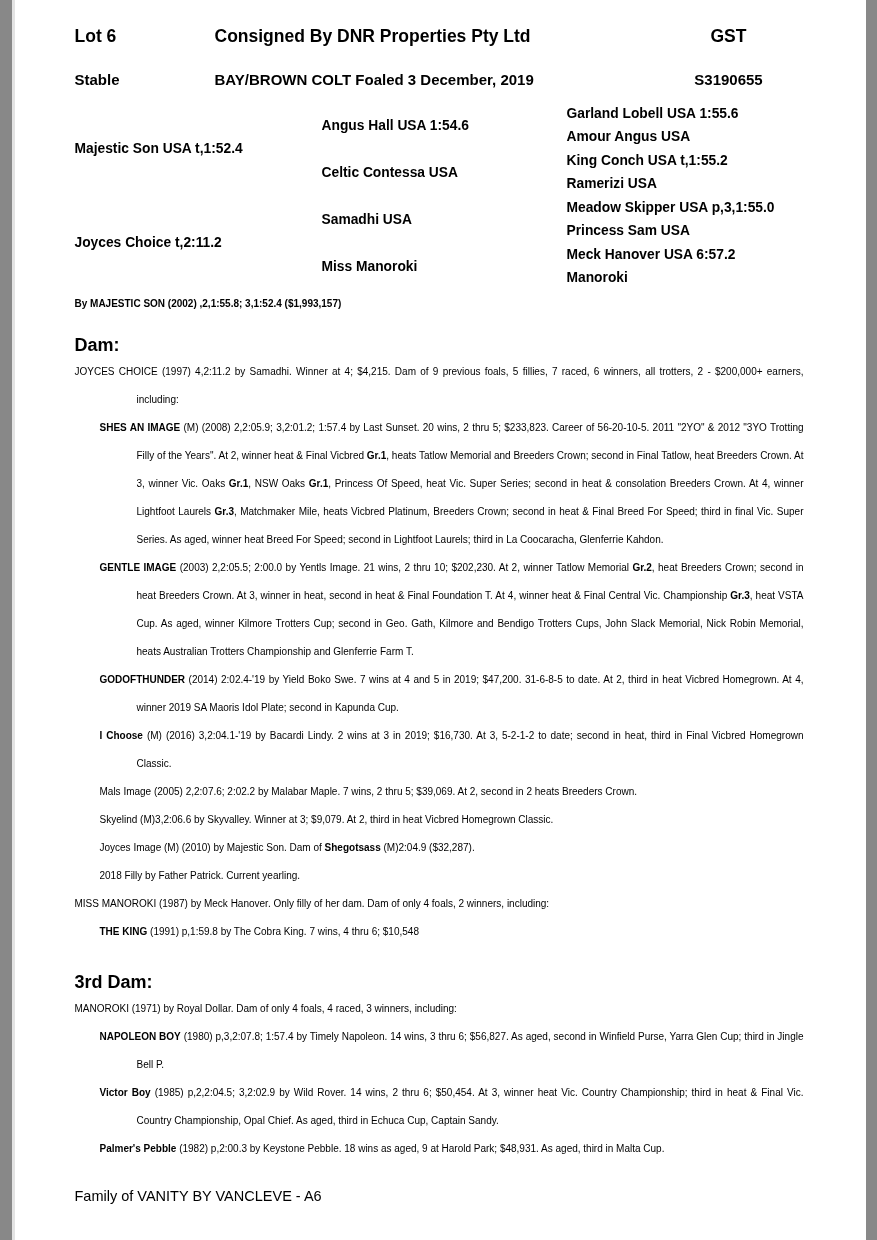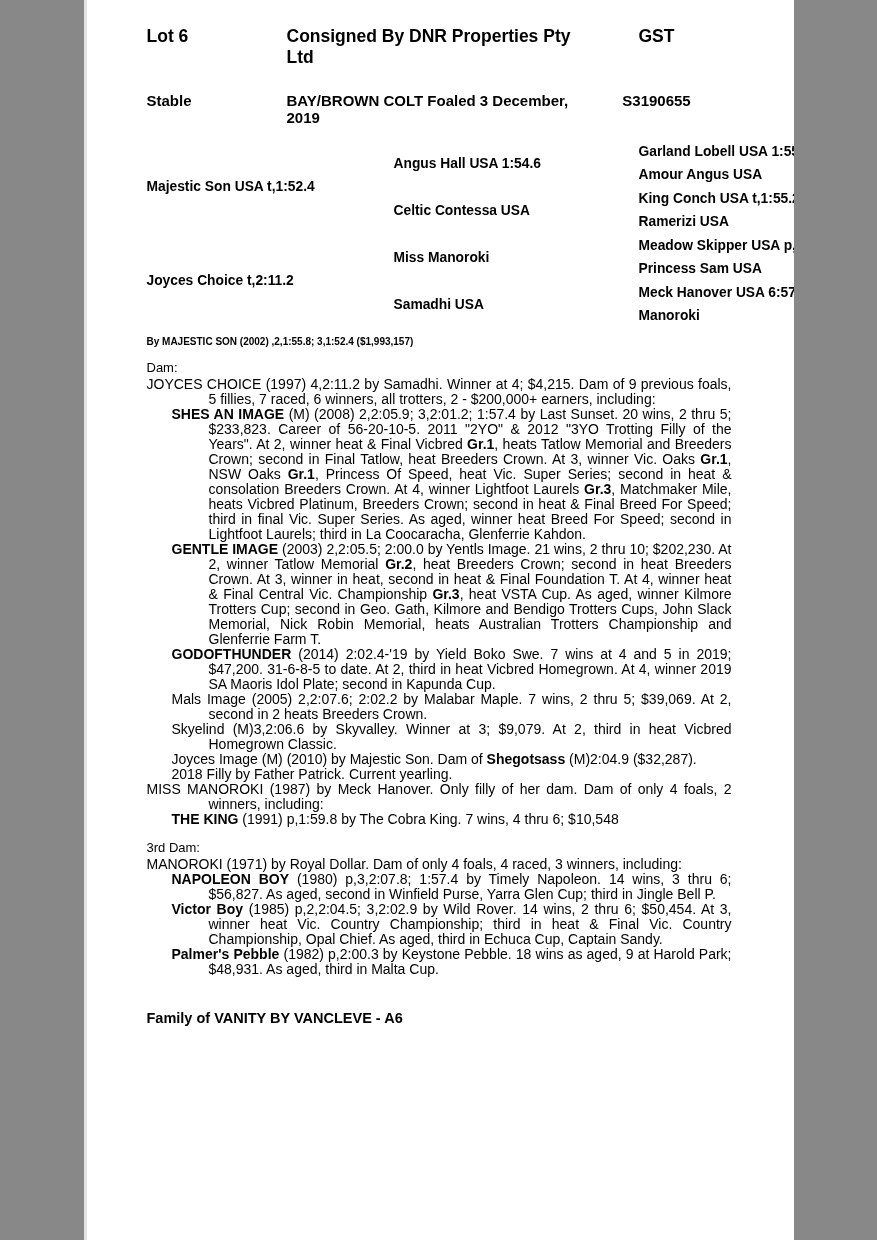--- a/index.html
+++ b/index.html
@@ -1,19 +1,19 @@
 <!DOCTYPE html>
 <html><head>
 <meta charset="utf-8">
 <title>Lot 6 — Consigned By DNR Properties Pty Ltd</title>
 <style>
   html,body{margin:0;padding:0;background:#888;}
   .page{
     position:relative;
-    width:710px;height:1240px;
+    width:854px;height:1240px;
     background:#ffffff;
     font-family:"Liberation Sans", sans-serif;
     color:#000;
     box-sizing:border-box;
     margin:0 auto;
     overflow:hidden;
   }
   .page::before{ 
     content:"";position:absolute;left:0;top:0;width:3px;height:100%;
     background:#e3e3e3;
@@ -46,40 +46,40 @@
 
   
   .sire-line{
     margin-top:8px;
     font-size:10px;
     font-weight:bold;
   }
 
   
   .section-heading{
-    margin-top:13px;
+    margin-top:26px;
     margin-bottom:2px;
-    font-size:13px;
-    font-weight:normal;
+    font-size:18px;
+    font-weight:bold;
   }
   .para{
-    font-size:14px;
-    line-height:15px;
+    font-size:10px;
+    line-height:28px;
     text-align:justify;
     padding-left:62px;
   }
   .para.lvl0{text-indent:-62px;}
   .para.lvl1{text-indent:-37px;}
   .para b{font-weight:bold;}
 
   
   .footer{
-    margin-top:30px;
+    margin-top:22px;
     font-size:14.5px;
-    font-weight:bold;
+    font-weight:normal;
     line-height:22px;
   }
 </style>
 </head>
 <body>
 
 <div class="page">
   <div class="content">
 
     <div class="hdr-row line1">
@@ -94,42 +94,43 @@
     </div>
 
     <div class="pedigree">
       <div class="ped-col">
         <div class="ped-cell">Majestic Son USA t,1:52.4</div>
         <div class="ped-cell">Joyces Choice t,2:11.2</div>
       </div>
       <div class="ped-col">
         <div class="ped-cell">Angus Hall USA 1:54.6</div>
         <div class="ped-cell">Celtic Contessa USA</div>
+        <div class="ped-cell">Samadhi USA</div>
         <div class="ped-cell">Miss Manoroki</div>
-        <div class="ped-cell">Samadhi USA</div>
       </div>
       <div class="ped-col">
         <div class="ped-cell">Garland Lobell USA 1:55.6</div>
         <div class="ped-cell">Amour Angus USA</div>
         <div class="ped-cell">King Conch USA t,1:55.2</div>
         <div class="ped-cell">Ramerizi USA</div>
         <div class="ped-cell">Meadow Skipper USA p,3,1:55.0</div>
         <div class="ped-cell">Princess Sam USA</div>
         <div class="ped-cell">Meck Hanover USA 6:57.2</div>
         <div class="ped-cell">Manoroki</div>
       </div>
     </div>
 
     <div class="sire-line">By MAJESTIC SON (2002) ,2,1:55.8; 3,1:52.4 ($1,993,157)</div>
 
     <div class="section-heading">Dam:</div>
     <div class="para lvl0"><span>JOYCES CHOICE (1997) 4,2:11.2 by Samadhi. Winner at 4; $4,215. Dam of 9 previous foals, 5 fillies, 7 raced, 6 winners, all trotters, 2 - $200,000+ earners, including:</span></div>
     <div class="para lvl1"><b>SHES AN IMAGE</b><span> (M) (2008) 2,2:05.9; 3,2:01.2; 1:57.4 by Last Sunset. 20 wins, 2 thru 5; $233,823. Career of 56-20-10-5. 2011 "2YO" &amp; 2012 "3YO Trotting Filly of the Years". At 2, winner heat &amp; Final Vicbred </span><b>Gr.1</b><span>, heats Tatlow Memorial and Breeders Crown; second in Final Tatlow, heat Breeders Crown. At 3, winner Vic. Oaks </span><b>Gr.1</b><span>, NSW Oaks </span><b>Gr.1</b><span>, Princess Of Speed, heat Vic. Super Series; second in heat &amp; consolation Breeders Crown. At 4, winner Lightfoot Laurels </span><b>Gr.3</b><span>, Matchmaker Mile, heats Vicbred Platinum, Breeders Crown; second in heat &amp; Final Breed For Speed; third in final Vic. Super Series. As aged, winner heat Breed For Speed; second in Lightfoot Laurels; third in La Coocaracha, Glenferrie Kahdon.</span></div>
     <div class="para lvl1"><b>GENTLE IMAGE</b><span> (2003) 2,2:05.5; 2:00.0 by Yentls Image. 21 wins, 2 thru 10; $202,230. At 2, winner Tatlow Memorial </span><b>Gr.2</b><span>, heat Breeders Crown; second in heat Breeders Crown. At 3, winner in heat, second in heat &amp; Final Foundation T. At 4, winner heat &amp; Final Central Vic. Championship </span><b>Gr.3</b><span>, heat VSTA Cup. As aged, winner Kilmore Trotters Cup; second in Geo. Gath, Kilmore and Bendigo Trotters Cups, John Slack Memorial, Nick Robin Memorial, heats Australian Trotters Championship and Glenferrie Farm T.</span></div>
     <div class="para lvl1"><b>GODOFTHUNDER</b><span> (2014) 2:02.4-'19 by Yield Boko Swe. 7 wins at 4 and 5 in 2019; $47,200. 31-6-8-5 to date. At 2, third in heat Vicbred Homegrown. At 4, winner 2019 SA Maoris Idol Plate; second in Kapunda Cup.</span></div>
+    <div class="para lvl1"><b>I Choose</b><span> (M) (2016) 3,2:04.1-'19 by Bacardi Lindy. 2 wins at 3 in 2019; $16,730. At 3, 5-2-1-2 to date; second in heat, third in Final Vicbred Homegrown Classic.</span></div>
     <div class="para lvl1"><span>Mals Image (2005) 2,2:07.6; 2:02.2 by Malabar Maple. 7 wins, 2 thru 5; $39,069. At 2, second in 2 heats Breeders Crown.</span></div>
     <div class="para lvl1"><span>Skyelind (M)3,2:06.6 by Skyvalley. Winner at 3; $9,079. At 2, third in heat Vicbred Homegrown Classic.</span></div>
     <div class="para lvl1"><span>Joyces Image (M) (2010) by Majestic Son. Dam of </span><b>Shegotsass</b><span> (M)2:04.9 ($32,287).</span></div>
     <div class="para lvl1"><span>2018 Filly by Father Patrick. Current yearling.</span></div>
 
     <div class="para lvl0"><span>MISS MANOROKI (1987) by Meck Hanover. Only filly of her dam. Dam of only 4 foals, 2 winners, including:</span></div>
     <div class="para lvl1"><b>THE KING</b><span> (1991) p,1:59.8 by The Cobra King. 7 wins, 4 thru 6; $10,548</span></div>
 
     <div class="section-heading">3rd Dam:</div>
     <div class="para lvl0"><span>MANOROKI (1971) by Royal Dollar. Dam of only 4 foals, 4 raced, 3 winners, including:</span></div>

